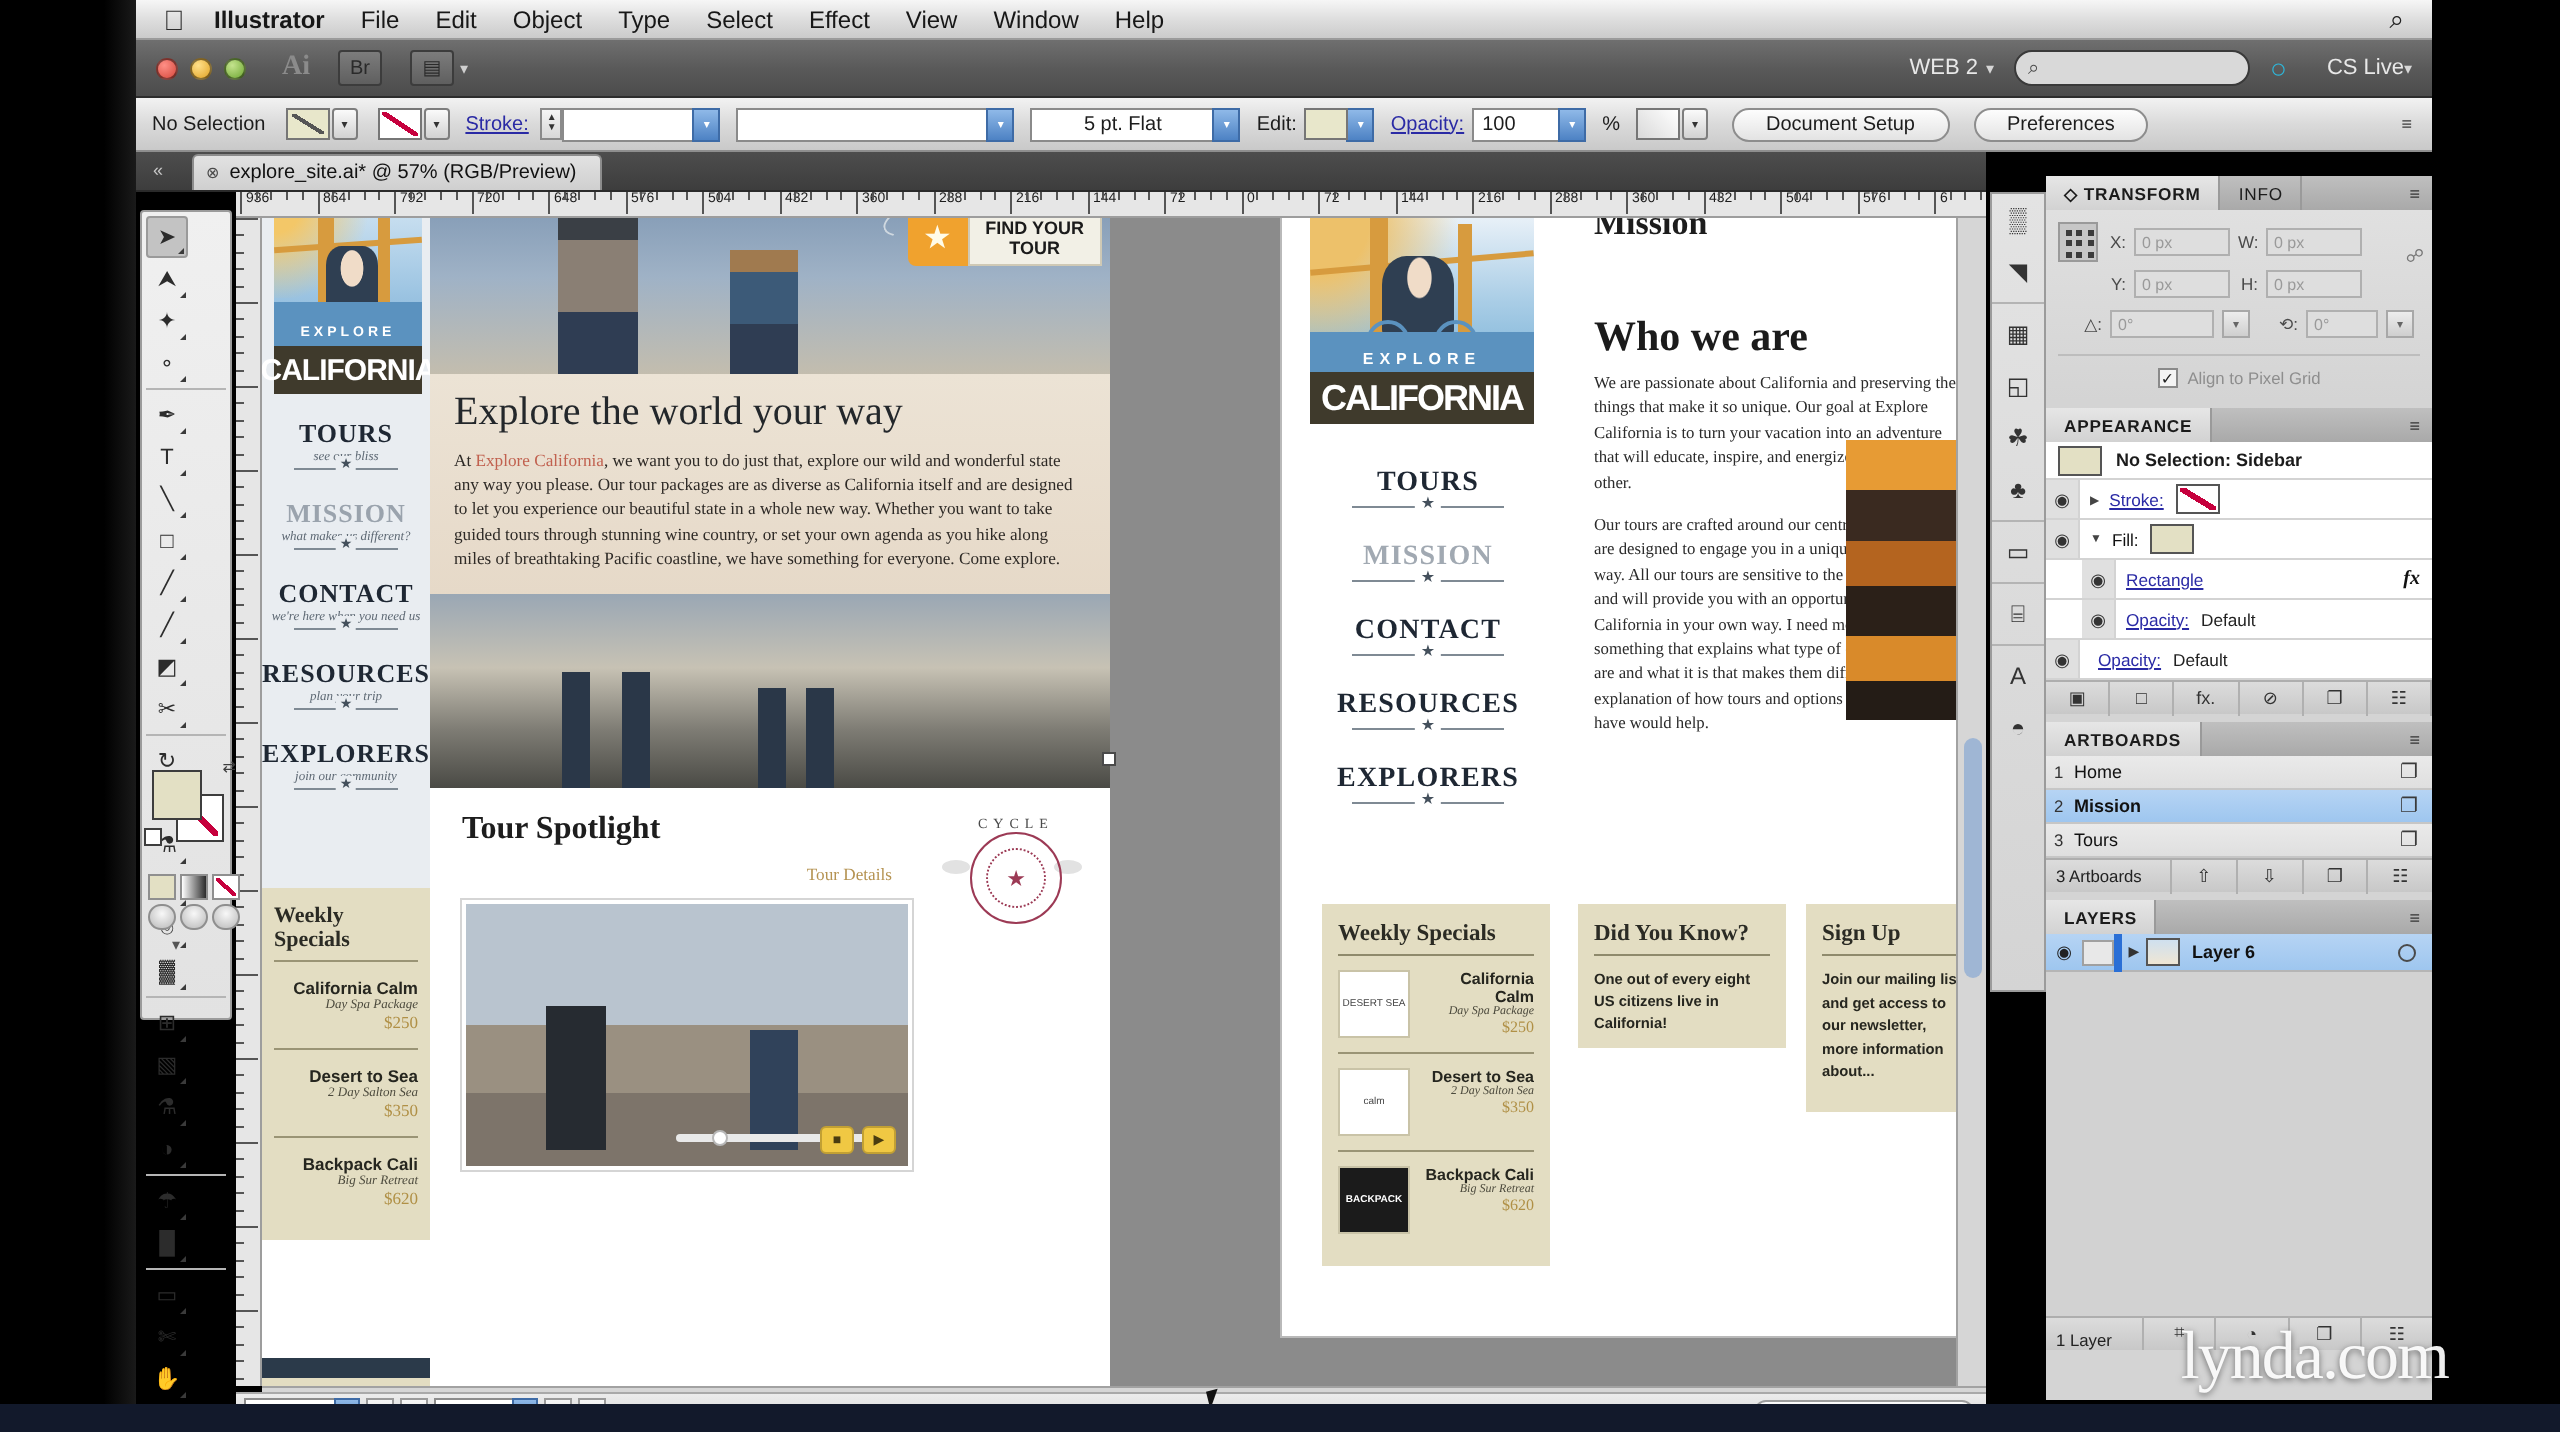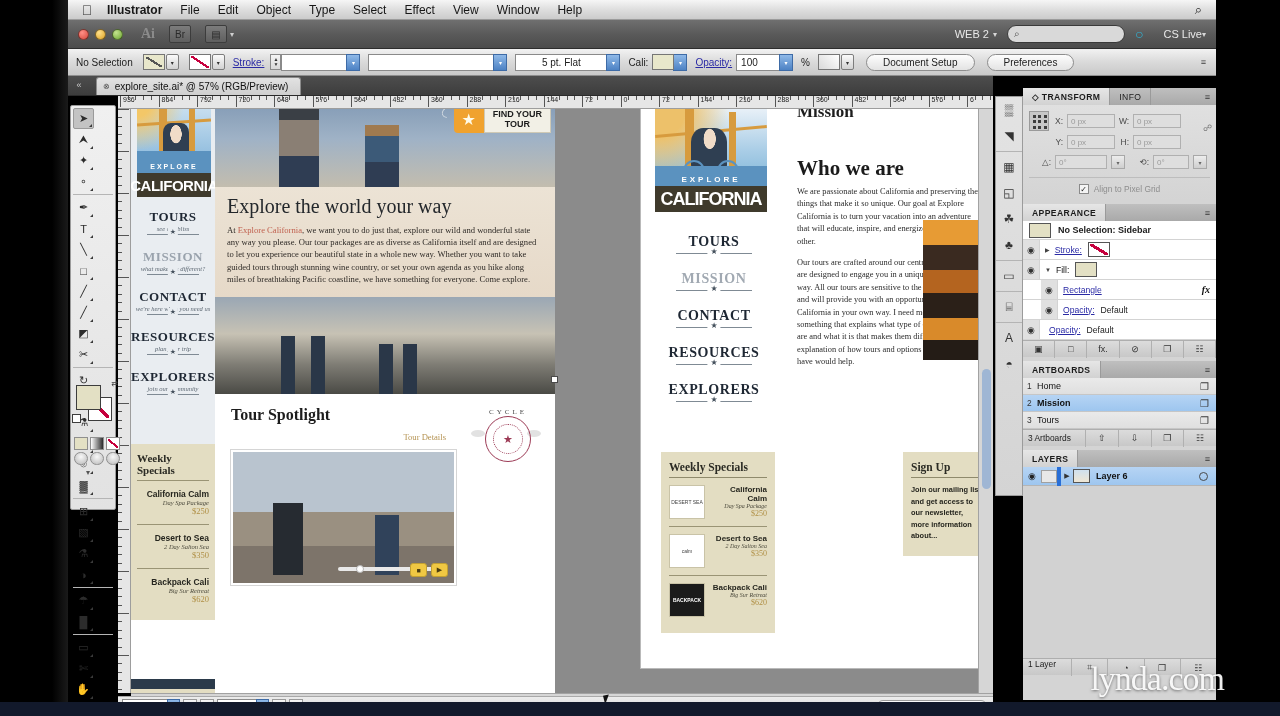--- a/index.html
+++ b/index.html
@@ -473,21 +473,21 @@
   .ly-lock { width:16px; height:13px; border:1px solid #a0a0a0; background:#e8e8e8;}
   .ly-color { width:4px;height:19px;background:#2a6fd6;}
   .ly-tri { width:12px; text-align:center; font-size:7px; color:#333;}
   .ly-thumb { width:17px;height:14px;border:1px solid #555;
      background: linear-gradient(180deg,#cfe0ef,#efe6d4);}
   .ly-name { font-size:9px; font-weight:bold; color:#111; padding-left:6px;}
   .ly-target { margin-left:auto; margin-right:8px; width:9px;height:9px;border-radius:50%;
      border:1.5px solid #4a4a4a;}
   .ly-body { height:172px; background:#d2d2d2; }
   .ly-footer { display:flex; height:17px; background:linear-gradient(180deg,#dcdcdc,#c8c8c8);
-     border-top:1px solid #aeaeae; align-items:flex-start; font-size:8.4px; color:#222;}
+     border-top:1px solid #aeaeae; align-items:flex-end; font-size:8.4px; color:#222;}
   .ly-count { padding-left:5px; width:48px;}
 
   
   .watermark {
     position:absolute; right:56px; bottom:18px;
     font-family:"Liberation Serif", serif; font-size:34px; color:rgba(255,255,255,.93);
     letter-spacing:-1px; text-shadow:0 1px 3px rgba(0,0,0,.5);
   }
   .bottombar { position:absolute; left:0; bottom:0; width:1280px; height:14px; background:#12192b;}
   .rightblack { position:absolute; right:0; top:0; width:64px; height:716px; background:#000;}
@@ -555,21 +555,21 @@
     <div class="stepper">
         <span>▲</span>
         <span>▼</span>
       </div>
     <div class="cb-field" style="width:66px"></div>
     <div class="blue-drop">▾</div>
     <div class="cb-field" style="width:126px;margin-left:8px"></div>
     <div class="blue-drop">▾</div>
     <div class="cb-field" style="width:92px;margin-left:8px;justify-content:center">5 pt. Flat</div>
     <div class="blue-drop">▾</div>
-    <span class="cb-label">Cali:</span>
+    <span class="cb-label">Edit:</span>
     <div class="swatch-box" style="margin-left:4px"></div>
     <div class="blue-drop">▾</div>
     <span class="cb-label link">Opacity:</span>
     <div class="cb-field" style="width:44px;margin-left:4px">100</div>
     <div class="blue-drop">▾</div>
     <span class="cb-label">%</span>
     <div class="swatch-box" style="background:linear-gradient(45deg,#d9d9d9,#fff);margin-left:8px"></div>
     <div class="mini-drop">▾</div>
     <div class="pill-btn">Document Setup</div>
     <div class="pill-btn">Preferences</div>
@@ -989,20 +989,24 @@
           <div class="ws-item">
             <div class="ws-thumb" style="background:#1b1b1b;color:#fff;font-weight:bold">BACKPACK</div>
             <div class="ws-meta">
               <div class="ws-name">Backpack Cali</div>
               <div class="ws-desc">Big Sur Retreat</div>
               <div class="ws-price">$620</div>
             </div>
           </div>
         </div>
 
+        <div class="dyk-box">
+          <div class="dyk-h">Did You Know?</div>
+          <div class="dyk-p">One out of every eight US citizens live in California!</div>
+        </div>
 
         <div class="sign-box">
           <div class="sign-h">Sign Up</div>
           <div class="sign-p">Join our mailing list and get access to our newsletter, more information about...</div>
         </div>
       </div>
     </div>
   </div>
 
   <div class="sb-v">

